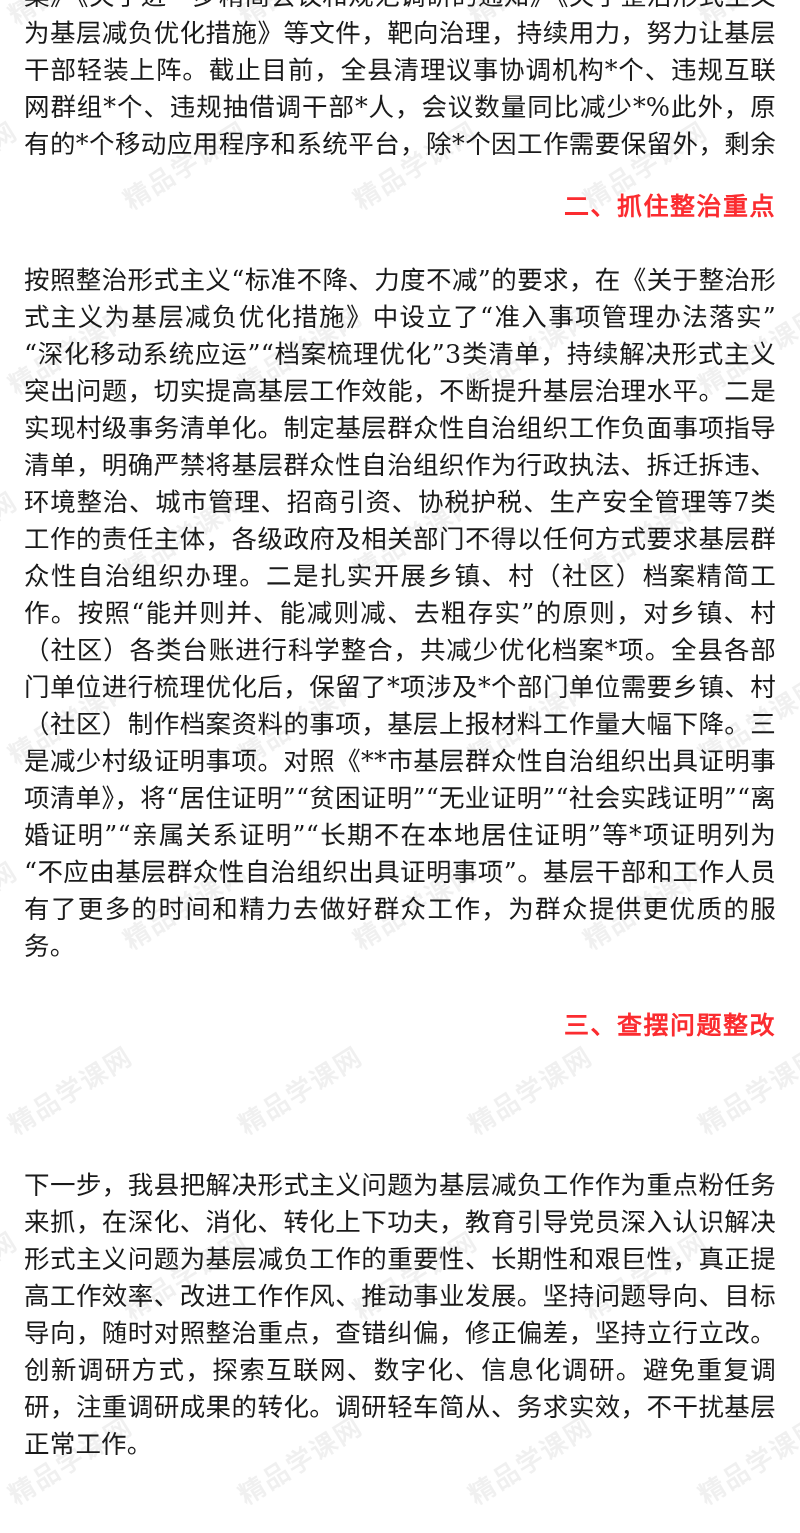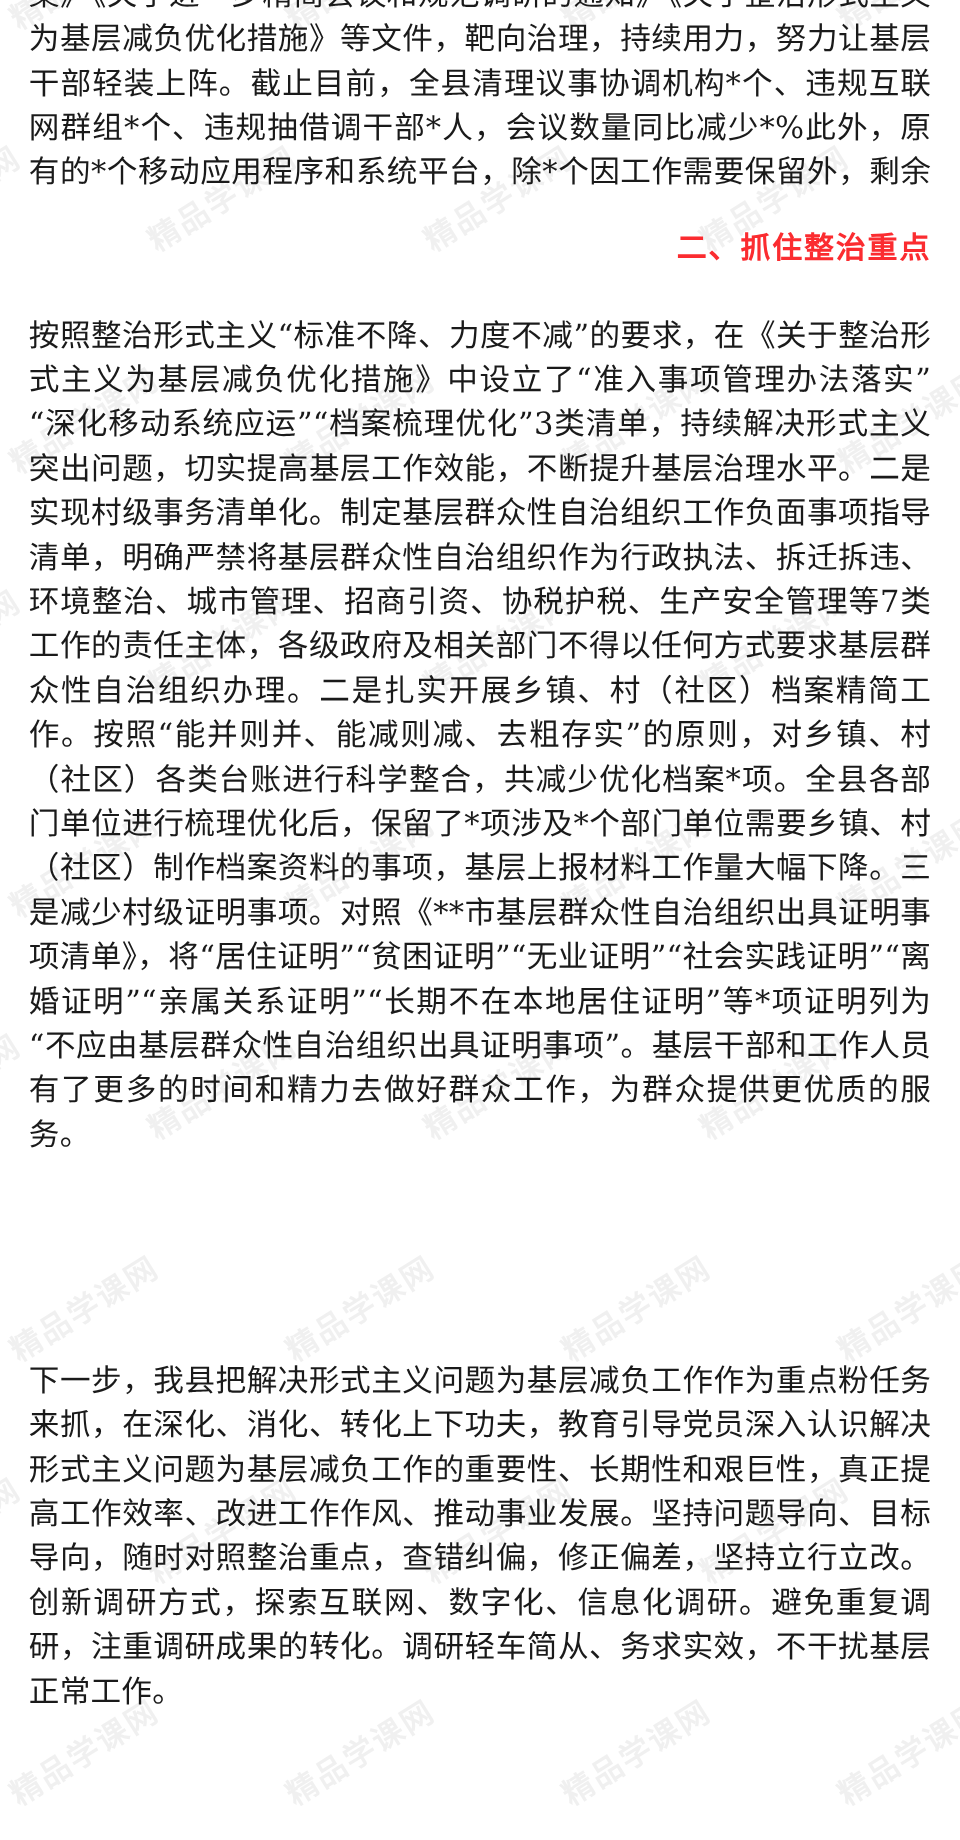--- a/index.html
+++ b/index.html
@@ -140,20 +140,21 @@
   <div class="sp-h2-before"></div>
 
   <h2 class="doc-heading">二、抓住整治重点</h2>
 
   <div class="sp-h2-after"></div>
 
   <p class="doc-para">按照整治形式主义“标准不降、力度不减”的要求，在《关于整治形式主义为基层减负优化措施》中设立了“准入事项管理办法落实”“深化移动系统应运”“档案梳理优化”3类清单，持续解决形式主义突出问题，切实提高基层工作效能，不断提升基层治理水平。二是实现村级事务清单化。制定基层群众性自治组织工作负面事项指导清单，明确严禁将基层群众性自治组织作为行政执法、拆迁拆违、环境整治、城市管理、招商引资、协税护税、生产安全管理等7类工作的责任主体，各级政府及相关部门不得以任何方式要求基层群众性自治组织办理。二是扎实开展乡镇、村（社区）档案精简工作。按照“能并则并、能减则减、去粗存实”的原则，对乡镇、村（社区）各类台账进行科学整合，共减少优化档案*项。全县各部门单位进行梳理优化后，保留了*项涉及*个部门单位需要乡镇、村（社区）制作档案资料的事项，基层上报材料工作量大幅下降。三是减少村级证明事项。对照《**市基层群众性自治组织出具证明事项清单》，将“居住证明”“贫困证明”“无业证明”“社会实践证明”“离婚证明”“亲属关系证明”“长期不在本地居住证明”等*项证明列为“不应由基层群众性自治组织出具证明事项”。基层干部和工作人员有了更多的时间和精力去做好群众工作，为群众提供更优质的服务。</p>
 
   <div class="sp-h3-before"></div>
 
+  <h2 class="doc-heading">三、查摆问题整改</h2>
 
   <div class="sp-h3-after"></div>
 
 
   <div class="sp-para-gap"></div>
 
   <p class="doc-para">下一步，我县把解决形式主义问题为基层减负工作作为重点粉任务来抓，在深化、消化、转化上下功夫，教育引导党员深入认识解决形式主义问题为基层减负工作的重要性、长期性和艰巨性，真正提高工作效率、改进工作作风、推动事业发展。坚持问题导向、目标导向，随时对照整治重点，查错纠偏，修正偏差，坚持立行立改。创新调研方式，探索互联网、数字化、信息化调研。避免重复调研，注重调研成果的转化。调研轻车简从、务求实效，不干扰基层正常工作。</p>
 
 </div>
 

